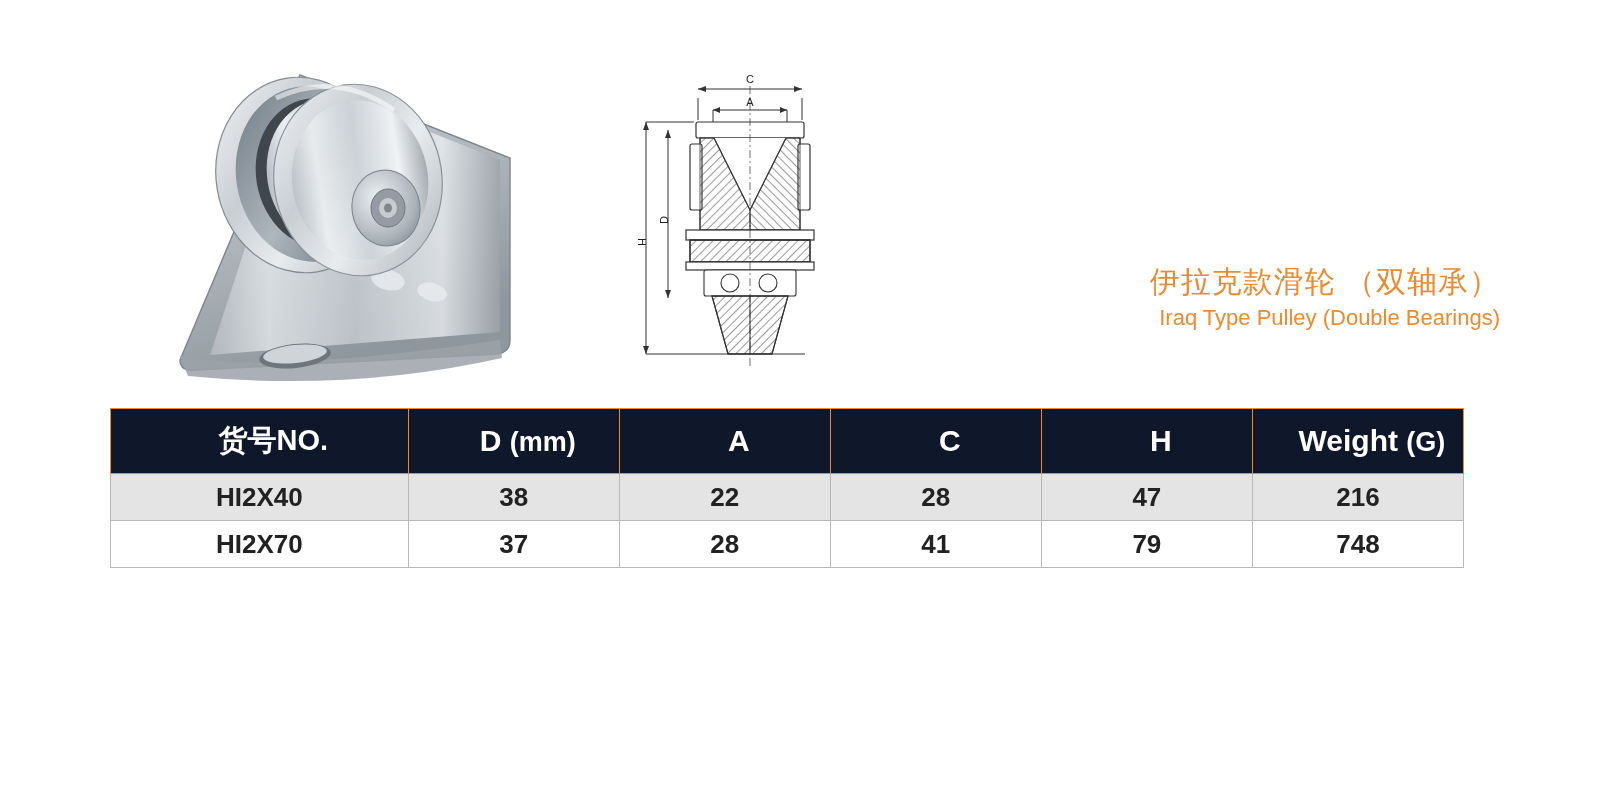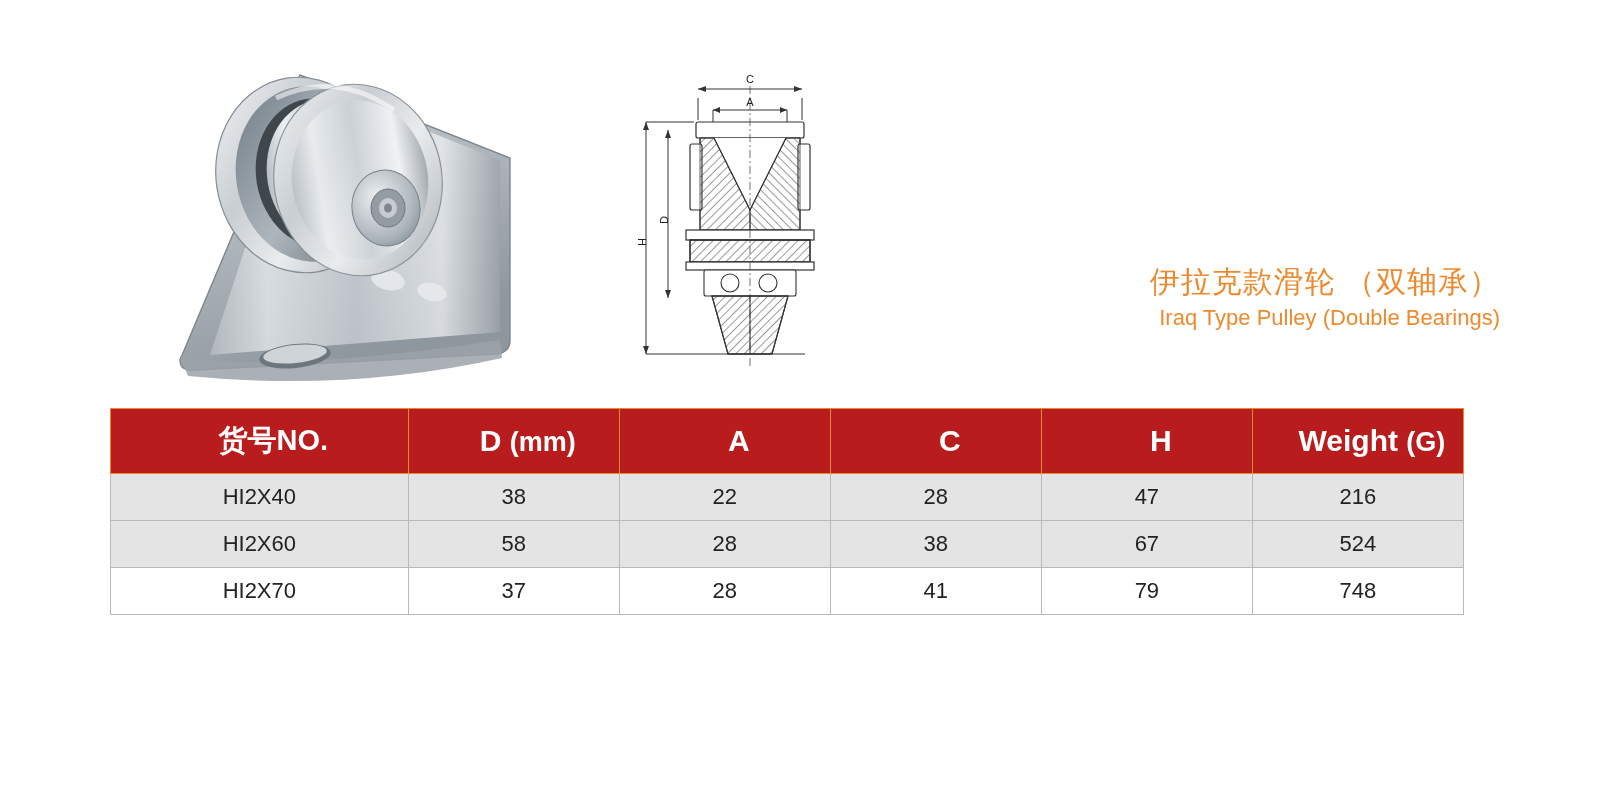--- a/index.html
+++ b/index.html
@@ -66,39 +66,39 @@
     border-collapse: collapse;
     width: 100%;
     table-layout: fixed;
   }
   table.spec th, table.spec td {
     border: 1px solid #b9b9b9;
     text-align: center;
     color: #222;
   }
   table.spec thead th {
-    background: #b91c1c;
+    background: #0f172a;
     color: #ffffff;
     border-color: #ED8A2E;
     height: 62px;
     font-size: 30px;
     font-weight: bold;
     padding-left: 29px;
   }
   table.spec thead th .unit {
     font-size: 27px;
     font-weight: bold;
   }
   table.spec thead th.cn {
     font-size: 29px;
   }
   table.spec tbody td {
     height: 44px;
-    font-size: 22px;
-    font-weight: normal;
+    font-size: 26px;
+    font-weight: bold;
   }
   table.spec tbody tr.shade td {
     background: #e4e4e4;
   }
   table.spec tbody tr.plain td {
     background: #ffffff;
   }
   .col-no { width: 22.0%; }
   .col-d  { width: 15.6%; }
   .col-a  { width: 15.6%; }
@@ -279,28 +279,20 @@
     </thead>
     <tbody>
       <tr class="shade">
         <td>HI2X40</td>
         <td>38</td>
         <td>22</td>
         <td>28</td>
         <td>47</td>
         <td>216</td>
       </tr>
-      <tr class="shade">
-        <td>HI2X60</td>
-        <td>58</td>
-        <td>28</td>
-        <td>38</td>
-        <td>67</td>
-        <td>524</td>
-      </tr>
       <tr class="plain">
         <td>HI2X70</td>
         <td>37</td>
         <td>28</td>
         <td>41</td>
         <td>79</td>
         <td>748</td>
       </tr>
     </tbody>
   </table>

